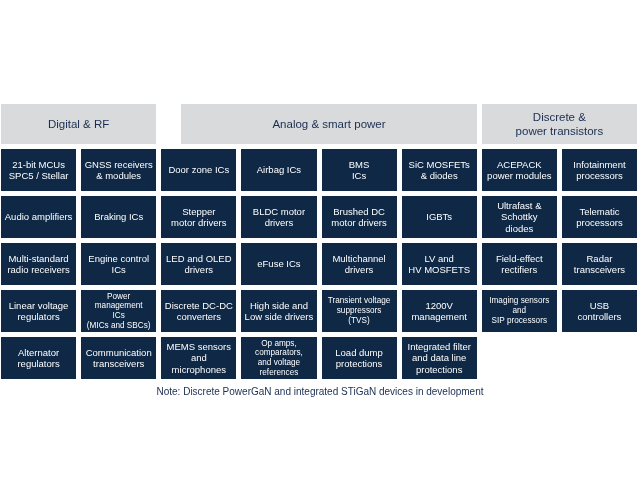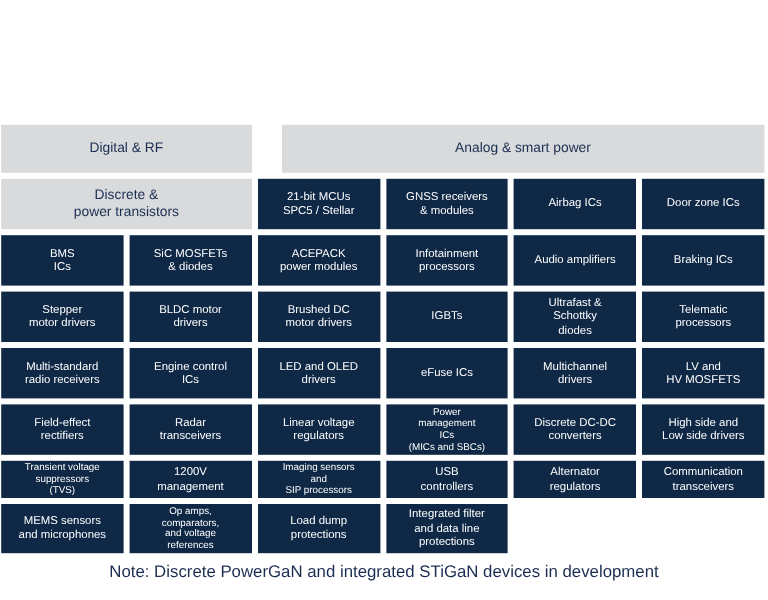--- a/index.html
+++ b/index.html
@@ -13,21 +13,21 @@
   html,body{margin:0;padding:0;}
   body{
     width:640px;height:500px;background:var(--bg);
     font-family:"Liberation Sans","DejaVu Sans",sans-serif;
     position:relative;overflow:hidden;
   }
   .canvas{position:absolute;top:0;left:0;width:640px;height:500px;}
   .figure{position:absolute;top:104px;left:0;width:640px;}
   .grid{
     display:grid;
-    grid-template-columns:repeat(6,1fr);
+    grid-template-columns:repeat(8,1fr);
     grid-template-rows:40px 42px 42px 42px 42px 42px;
     gap:5px;
     padding:0 1px;
     width:638px;
     box-sizing:border-box;
   }
   .hdr{
     background:var(--hdr-bg);
     color:var(--hdr-text);
     display:flex;align-items:center;justify-content:center;
@@ -44,42 +44,42 @@
     text-align:center;
     font-size:9.5px;line-height:1.2;
     white-space:pre-line;
     padding:1px 2px;
     box-sizing:border-box;
   }
   .cell.sm{font-size:8.2px;line-height:1.18;}
   .note{
     margin-top:7px;
     text-align:center;
-    font-size:14px;
+    font-size:10px;
     color:var(--note-text);
   }
 </style>
 </head>
 <body>
 
 <div class="canvas">
   <div class="figure">
     <div class="grid">
 
       <div class="hdr span2">Digital &amp; RF</div>
       <div class="hdr span4">Analog &amp; smart power</div>
       <div class="hdr span2">Discrete &amp;
 power transistors</div>
 
       <div class="cell">21-bit MCUs
 SPC5 / Stellar</div>
       <div class="cell">GNSS receivers
 &amp; modules</div>
+      <div class="cell">Door zone ICs</div>
       <div class="cell">Airbag ICs</div>
-      <div class="cell">Door zone ICs</div>
       <div class="cell">BMS
 ICs</div>
       <div class="cell">SiC MOSFETs
 &amp; diodes</div>
       <div class="cell">ACEPACK
 power modules</div>
 
       <div class="cell">Infotainment
 processors</div>
       <div class="cell">Audio amplifiers</div>

